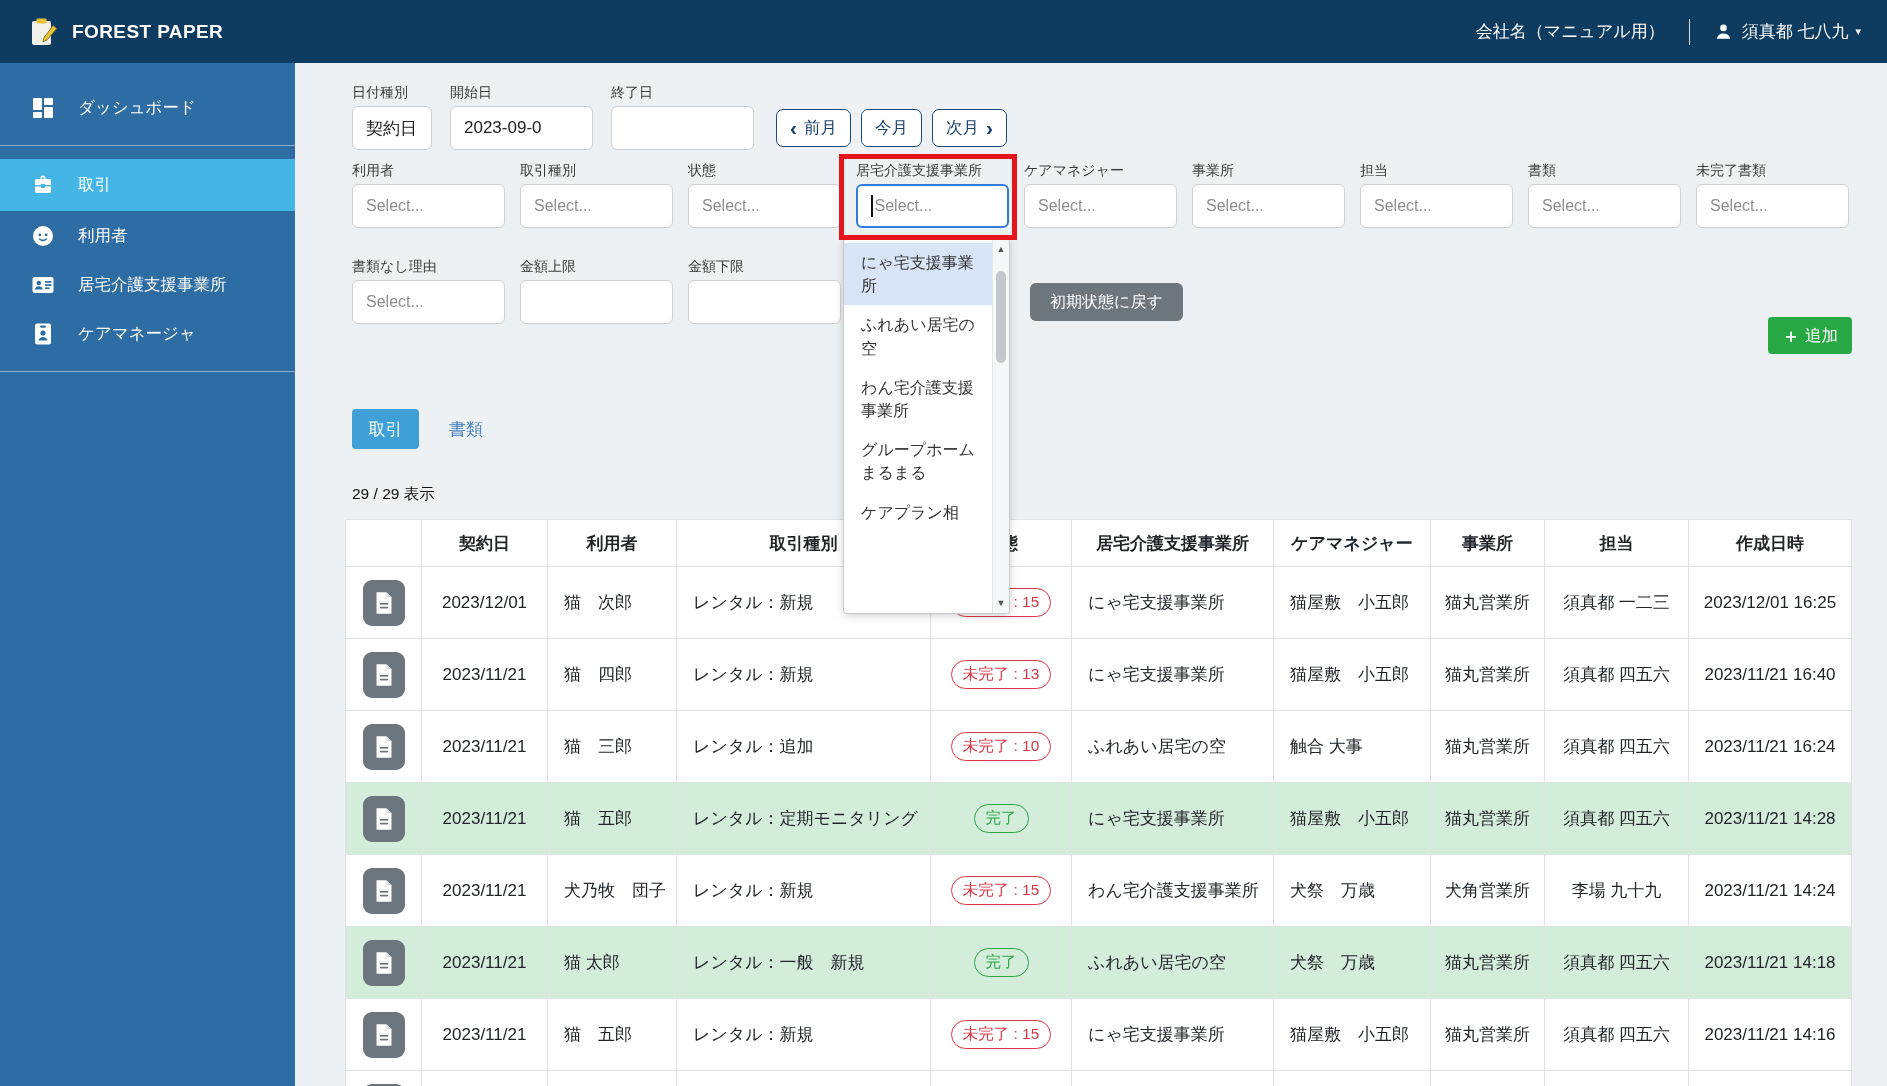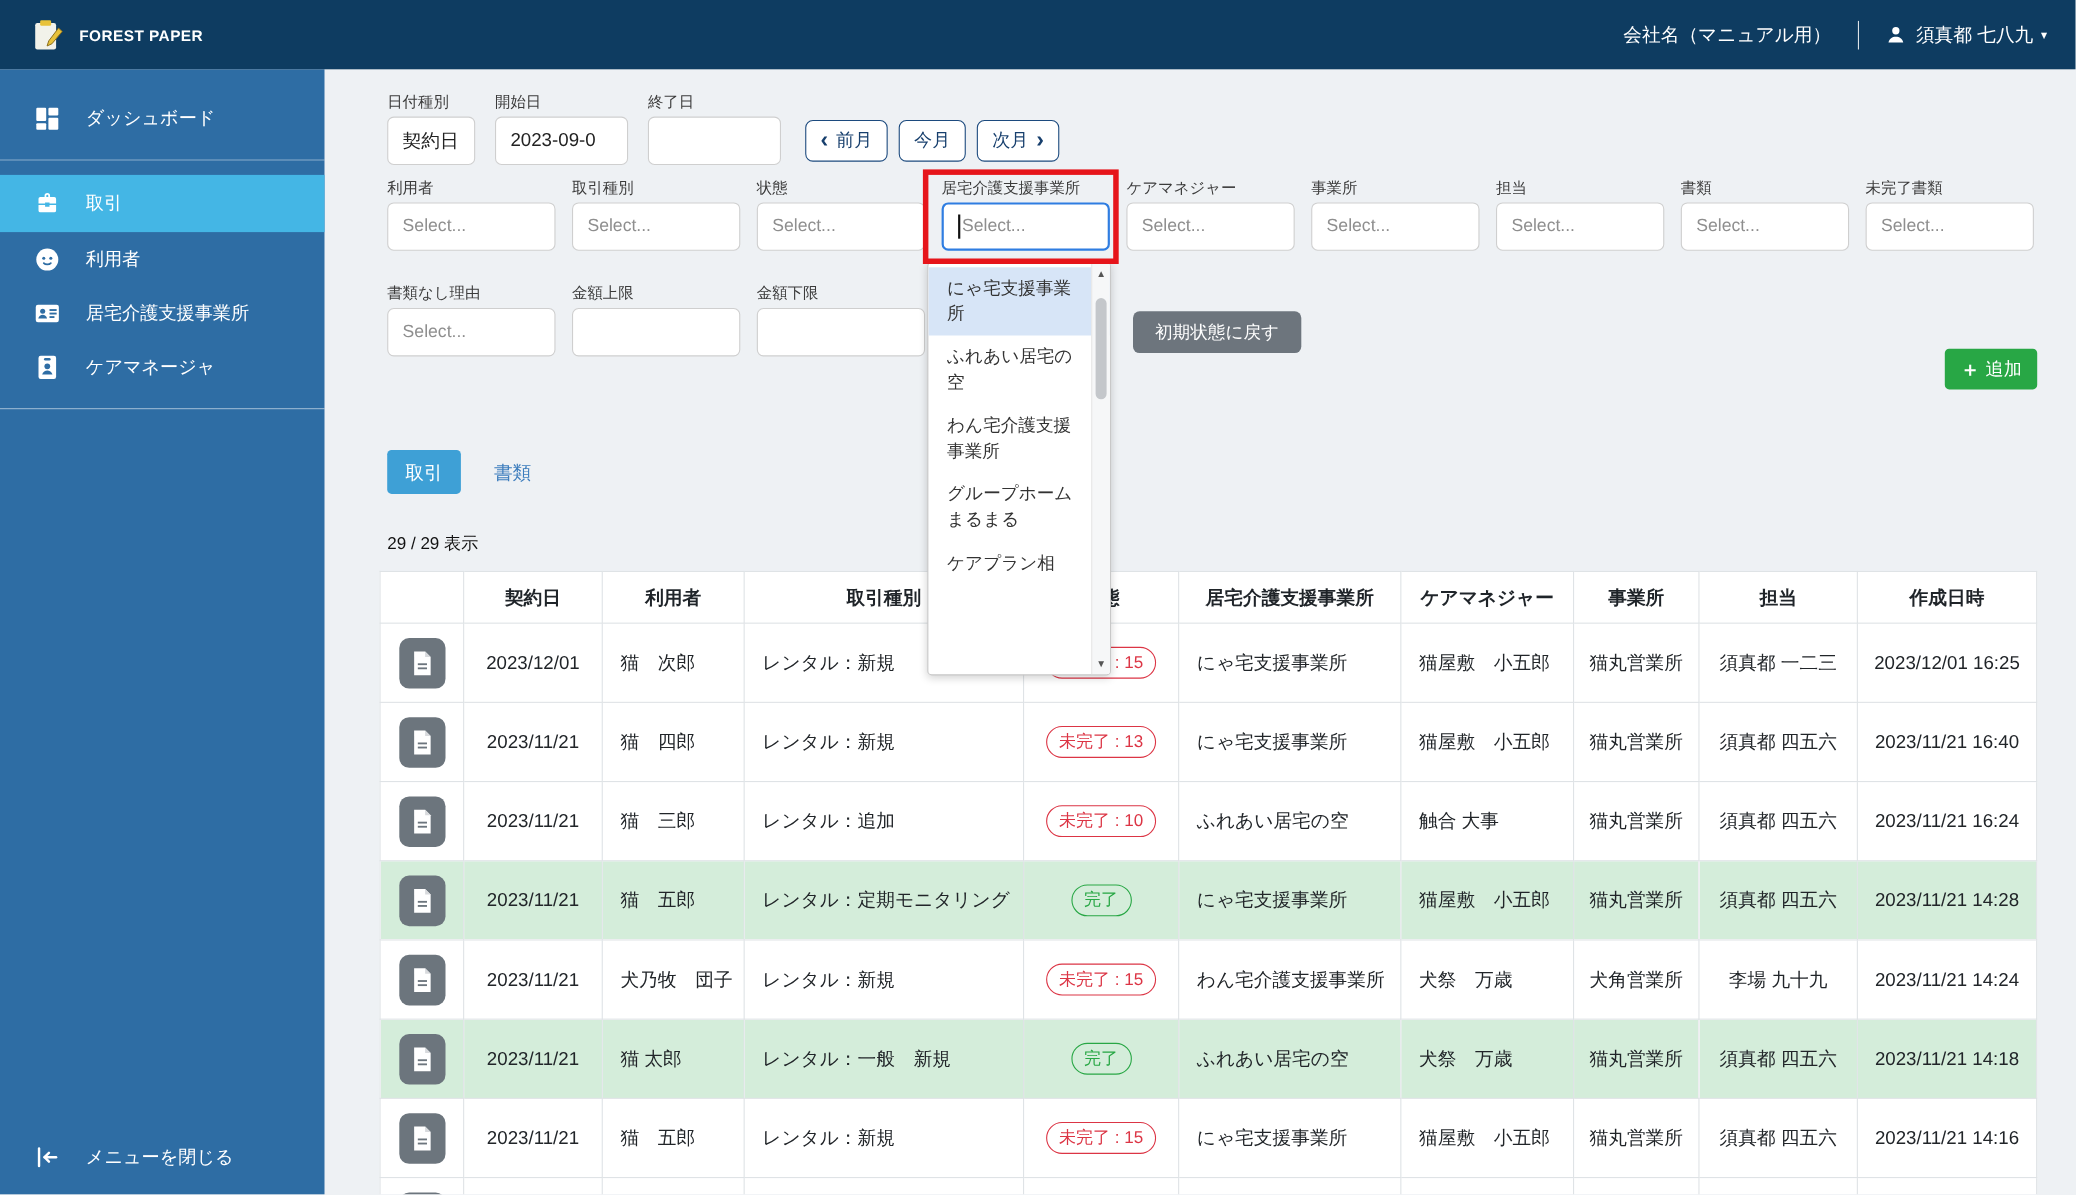--- a/index.html
+++ b/index.html
@@ -12,21 +12,21 @@
   html,body{margin:0;padding:0}
   body{
     width:1887px;height:1086px;overflow:hidden;position:relative;
     font-family:"Liberation Sans","DejaVu Sans",sans-serif;background:#eef1f4;color:#212529;
   }
   
   .navbar{position:absolute;top:0;left:0;width:1887px;height:63px;background:var(--c-navbar);
     display:flex;align-items:center;justify-content:space-between;padding:0 26px 0 30px;z-index:300}
   .brand{display:flex;align-items:center;gap:14px}
   .brand .logo{width:28px;height:30px;display:flex}
-  .app-name{color:#fff;font-size:14px;font-weight:700;letter-spacing:.4px}
+  .app-name{color:#fff;font-size:19px;font-weight:700;letter-spacing:.4px}
   .nav-right{display:flex;align-items:center;color:#fff;font-size:17px}
   .company{margin-right:24px}
   .vdiv{width:1px;height:26px;background:rgba(255,255,255,.85);margin-right:24px}
   .user-menu{display:flex;align-items:center;cursor:pointer}
   .person-icon{width:19px;height:19px;margin-right:9px;display:flex}
   .caret{font-size:11px;margin-left:7px}
   
   .sidebar{position:absolute;top:63px;left:0;width:295px;bottom:0;background:var(--c-sidebar);z-index:250}
   .side-list{padding-top:20px}
   .side-item{display:flex;align-items:center;height:49px;padding-left:30px;color:#fff;font-size:16.5px;cursor:pointer}
@@ -40,21 +40,21 @@
     padding:21px 36px 0 50px;overflow:hidden}
   .filters{margin-left:7px;position:relative}
   .f-row{display:flex;align-items:flex-start}
   .f-row1{gap:18px}
   .f-row2{gap:15px;margin-top:12px}
   .f-row3{gap:15px;margin-top:30px}
   .field{display:flex;flex-direction:column;position:relative}
   .field>label{font-size:14px;color:#3b3b3b;margin-bottom:4px;height:18px;white-space:nowrap}
   .box{height:44px;background:#fff;border:1px solid #cfcfcf;border-radius:6px;
     display:flex;align-items:center;padding:0 13px;font-size:17px;color:#222}
-  .w-datetype{width:80px}.w-date{width:121px}.w-sel{width:153px}
+  .w-datetype{width:80px}.w-date{width:143px}.w-sel{width:153px}
   .placeholder{color:#8e8e8e;font-size:16px}
   .field.focused .box{border:2px solid var(--c-focus)}
   .text-caret{width:1.5px;height:22px;background:#111;margin-right:2px}
   .redbox{position:absolute;left:-17px;right:-8px;top:-8px;bottom:-12px;
     border:5px solid var(--c-annotation);pointer-events:none;z-index:140}
   .month-btns{display:flex;gap:10px;margin-top:25px;margin-left:4px}
   .mbtn{height:38px;border:1.5px solid #1c4a7e;color:#173f6d;background:#fff;border-radius:7px;
     font-size:16.5px;padding:0 13px;display:flex;align-items:center;gap:7px;cursor:pointer;font-family:inherit}
   .chev{font-size:21px;font-weight:700;line-height:1;margin-top:-2px}
   .reset-btn{height:38px;margin-left:174px;margin-top:25px;background:#6d757d;color:#fff;border:none;
@@ -184,32 +184,20 @@
             <rect x="4" y="1.5" width="16" height="21" rx="2" fill="#fff"></rect>
             <rect x="9" y="3.5" width="6" height="2.2" rx="1.1" fill="#2e6da4"></rect>
             <circle cx="12" cy="11" r="2.6" fill="#2e6da4"></circle>
             <path d="M7.3 18.5c.7-2.4 2.7-3.6 4.7-3.6s4 1.2 4.7 3.6z" fill="#2e6da4"></path>
           </svg>
         </span>
     <span class="lbl">ケアマネージャ</span>
   </div>
 <div class="side-sep"></div>
     </nav>
-  <div class="menu-close" id="menu-close-slot">
-  <div class="side-item">
-    <span class="icn">
-          <svg viewBox="0 0 24 24" fill="none" stroke="#fff" stroke-width="2.2" stroke-linecap="round" stroke-linejoin="round">
-            <path d="M4.5 4v16"></path>
-            <path d="M20 12H9.5"></path>
-            <path d="M13.5 8l-4 4 4 4"></path>
-          </svg>
-        </span>
-    <span class="lbl">メニューを閉じる</span>
-  </div>
-</div>
 </aside>
 
 <main class="content">
 
   <div class="filters">
 
     <div class="f-row f-row1">
       <div class="field">
         <label>日付種別</label>
         <div class="box w-datetype">

